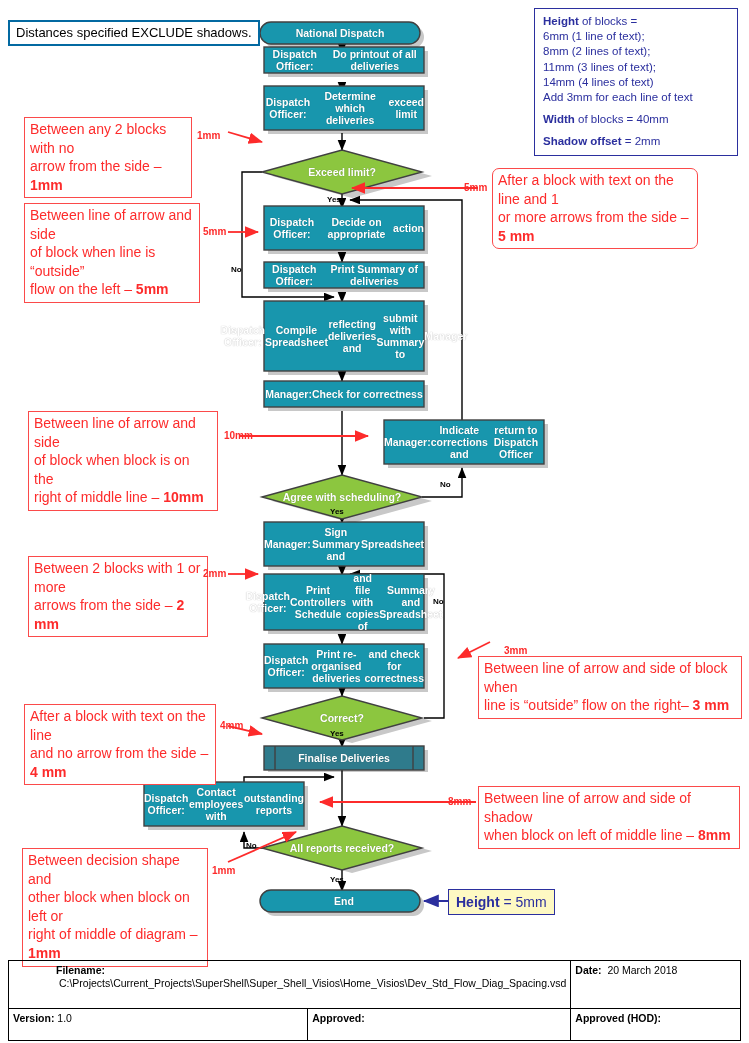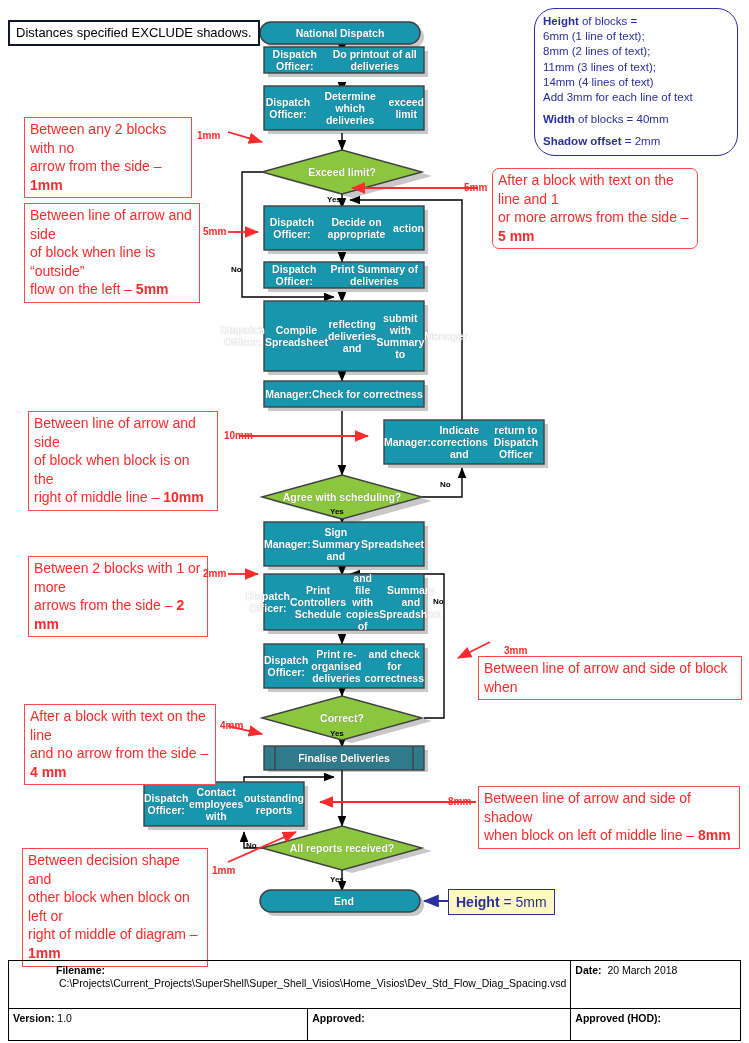--- a/index.html
+++ b/index.html
@@ -18,21 +18,21 @@
     position:absolute;
     left:0; top:0;
     width:749px; height:1043px;
   }
 
   
   .abs{position:absolute;box-sizing:border-box;}
 
   
   .note-black{
-    border:2px solid #0f172a;
+    border:2px solid #0369a1;
     background:#ffffff;
     color:#000000;
     font-size:13px;
     padding:3px 6px;
     line-height:1.2;
     white-space:nowrap;
   }
 
   
   .legend{
@@ -248,21 +248,21 @@
       <line x1="228" y1="862" x2="296" y2="832" marker-end="url(#ah-red)"></line>
     </g>
 
     <g>
       <line x1="448" y1="901" x2="424" y2="901" stroke="#2b2f9e" stroke-width="2" marker-end="url(#ah-blue)"></line>
     </g>
   </svg>
 
   <div class="abs note-black" style="left:8px; top:20px;">Distances specified EXCLUDE shadows.</div>
 
-  <div class="abs legend" style="left:534px; top:8px; width:204px;border-radius:21px;">
+  <div class="abs legend" style="left:534px; top:8px; width:204px;">
     <span><b>Height</b><span> of blocks =</span></span><br>
     <span>6mm (1 line of text);</span><br>
     <span>8mm (2 lines of text);</span><br>
     <span>11mm (3 lines of text);</span><br>
     <span>14mm (4 lines of text)</span><br>
     <span>Add 3mm for each line of text</span>
     <span class="gap"></span>
     <span><b>Width</b><span> of blocks = 40mm</span></span>
     <span class="gap"></span>
     <span><b>Shadow offset</b><span> = 2mm</span></span>
@@ -367,20 +367,21 @@
   <div class="redlabel" style="left:224px; top:431px;">10mm</div>
 
   <div class="abs redbox" style="left:28px; top:556px; width:180px;">
     <div><span>Between 2 blocks with 1 or more</span></div>
     <div><span>arrows from the side  – </span><b>2 mm</b></div>
   </div>
   <div class="redlabel" style="left:203px; top:569px;">2mm</div>
 
   <div class="abs redbox" style="left:478px; top:656px; width:264px;">
     <div><span>Between line of arrow and side of block when</span></div>
+    <div><span>line is “outside” flow on the right– </span><b>3 mm</b></div>
   </div>
   <div class="redlabel" style="left:504px; top:646px;">3mm</div>
 
   <div class="abs redbox" style="left:24px; top:704px; width:192px;">
     <div><span>After a block with text on the line</span></div>
     <div><span>and no arrow from the side – </span><b>4 mm</b></div>
   </div>
   <div class="redlabel" style="left:220px; top:721px;">4mm</div>
 
   <div class="abs redbox" style="left:478px; top:786px; width:262px;">

